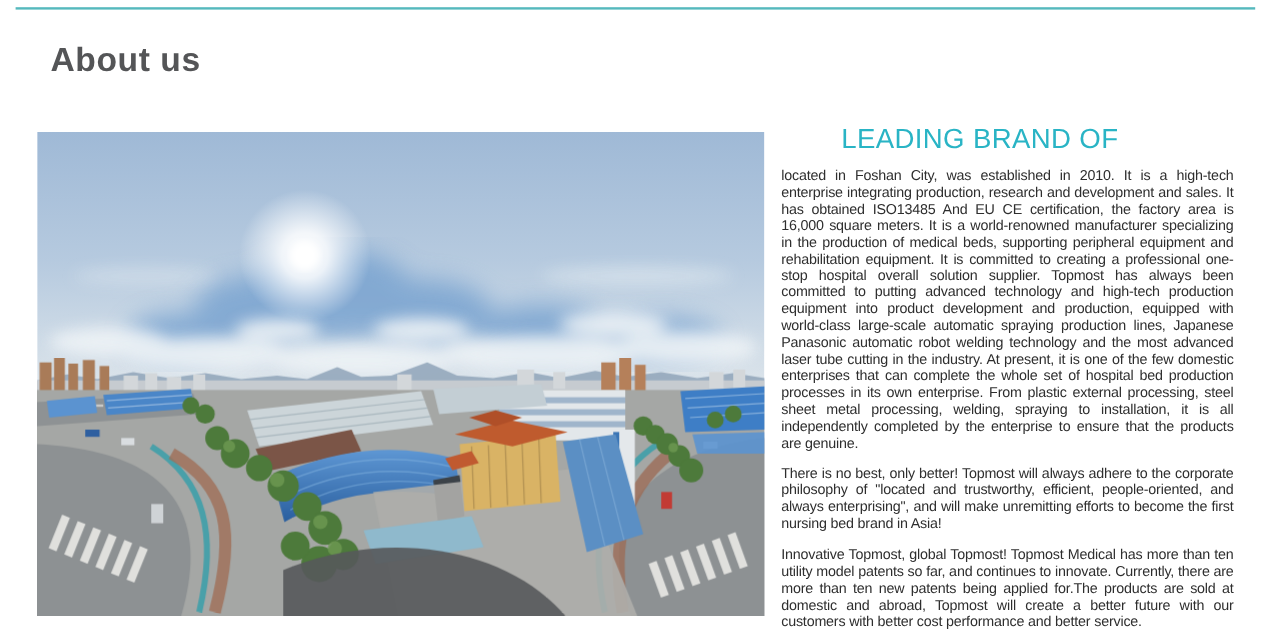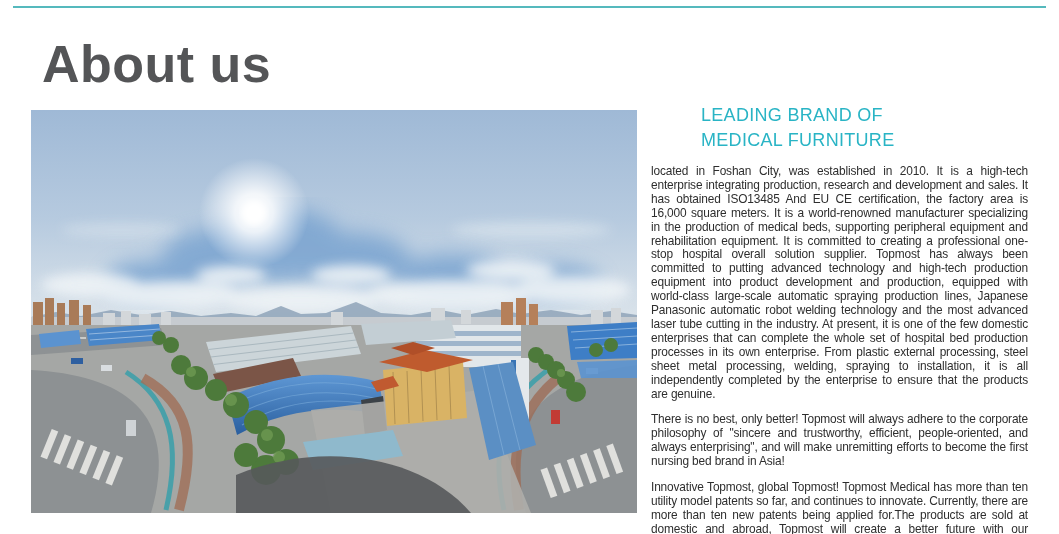--- a/index.html
+++ b/index.html
@@ -6,33 +6,33 @@
   body{
     width:1059px;height:534px;position:relative;overflow:hidden;
     background:#ffffff;font-family:"Liberation Sans", sans-serif;
   }
   .top-rule{
     position:absolute;left:13px;top:6px;width:1033px;height:2px;
     background:var(--rule-teal,#55b9bd);
   }
   .page-title{
     position:absolute;left:42px;top:34px;margin:0;
-    font-size:52px;font-weight:700;letter-spacing:.5px;
+    font-size:28px;font-weight:700;letter-spacing:.5px;
     color:var(--title-gray,#545557);
   }
   .photo{
     position:absolute;left:31px;top:110px;width:606px;height:403px;
   }
   .photo svg{display:block;width:606px;height:403px;}
   .text-col{
     position:absolute;left:651px;top:103px;width:377px;
   }
   .lead-heading{
     margin:0 0 10px 50px;
-    font-size:18px;line-height:25px;font-weight:400;letter-spacing:.3px;
+    font-size:23px;line-height:25px;font-weight:400;letter-spacing:.3px;
     color:var(--accent-cyan,#29b4c5);
   }
   .text-col p{
     margin:12px 0 8px 0;
     font-size:11.9px;line-height:13.9px;letter-spacing:-0.15px;
     color:var(--body-text,#2e2e2e);
     text-align:justify;
   }
 </style>
 </head>
@@ -251,18 +251,17 @@
       </g>
     </g>
 
     <path d="M205 365 C290 330 390 345 440 403 L205 403 Z" fill="#56595b" opacity="0.9"></path>
   </svg>
 </div>
 
 <div class="text-col">
   <h2 class="lead-heading">
     <span>LEADING BRAND OF</span><br>
-    <span>MEDICAL FURNITURE</span>
   </h2>
   <p>located in Foshan City, was established in 2010.  It is a high-tech enterprise integrating production, research and development and sales. It has obtained ISO13485 And EU CE certification, the  factory area is 16,000 square meters. It is a world-renowned manufacturer specializing in the production of medical beds, supporting peripheral equipment and rehabilitation equipment. It is committed to creating a professional one-stop hospital overall solution supplier. Topmost has always been committed to putting advanced technology and high-tech production equipment into product development and production, equipped with world-class large-scale automatic spraying production lines, Japanese Panasonic automatic robot welding technology and the most advanced laser tube cutting in the industry. At present, it is one of the few domestic enterprises that can complete the whole set of hospital bed production processes in its own enterprise. From plastic external processing, steel sheet metal processing, welding, spraying to installation, it is all independently completed by the enterprise to ensure that the products are genuine.</p>
-  <p>There is no best, only better! Topmost will always adhere to the corporate philosophy of "sincere and trustworthy, efficient, people-oriented, and always enterprising", and will make unremitting efforts to become the first nursing bed brand in Asia!</p>
+  <p>There is no best, only better! Topmost will always adhere to the corporate philosophy of "located and trustworthy, efficient, people-oriented, and always enterprising", and will make unremitting efforts to become the first nursing bed brand in Asia!</p>
   <p>Innovative Topmost, global Topmost! Topmost Medical has more than ten utility model patents so far, and continues to innovate. Currently, there are more than ten new patents being applied for.The products are sold at domestic  and abroad, Topmost will create a better future with our customers with better cost performance and better service.</p>
 </div>
 
 </body></html>

